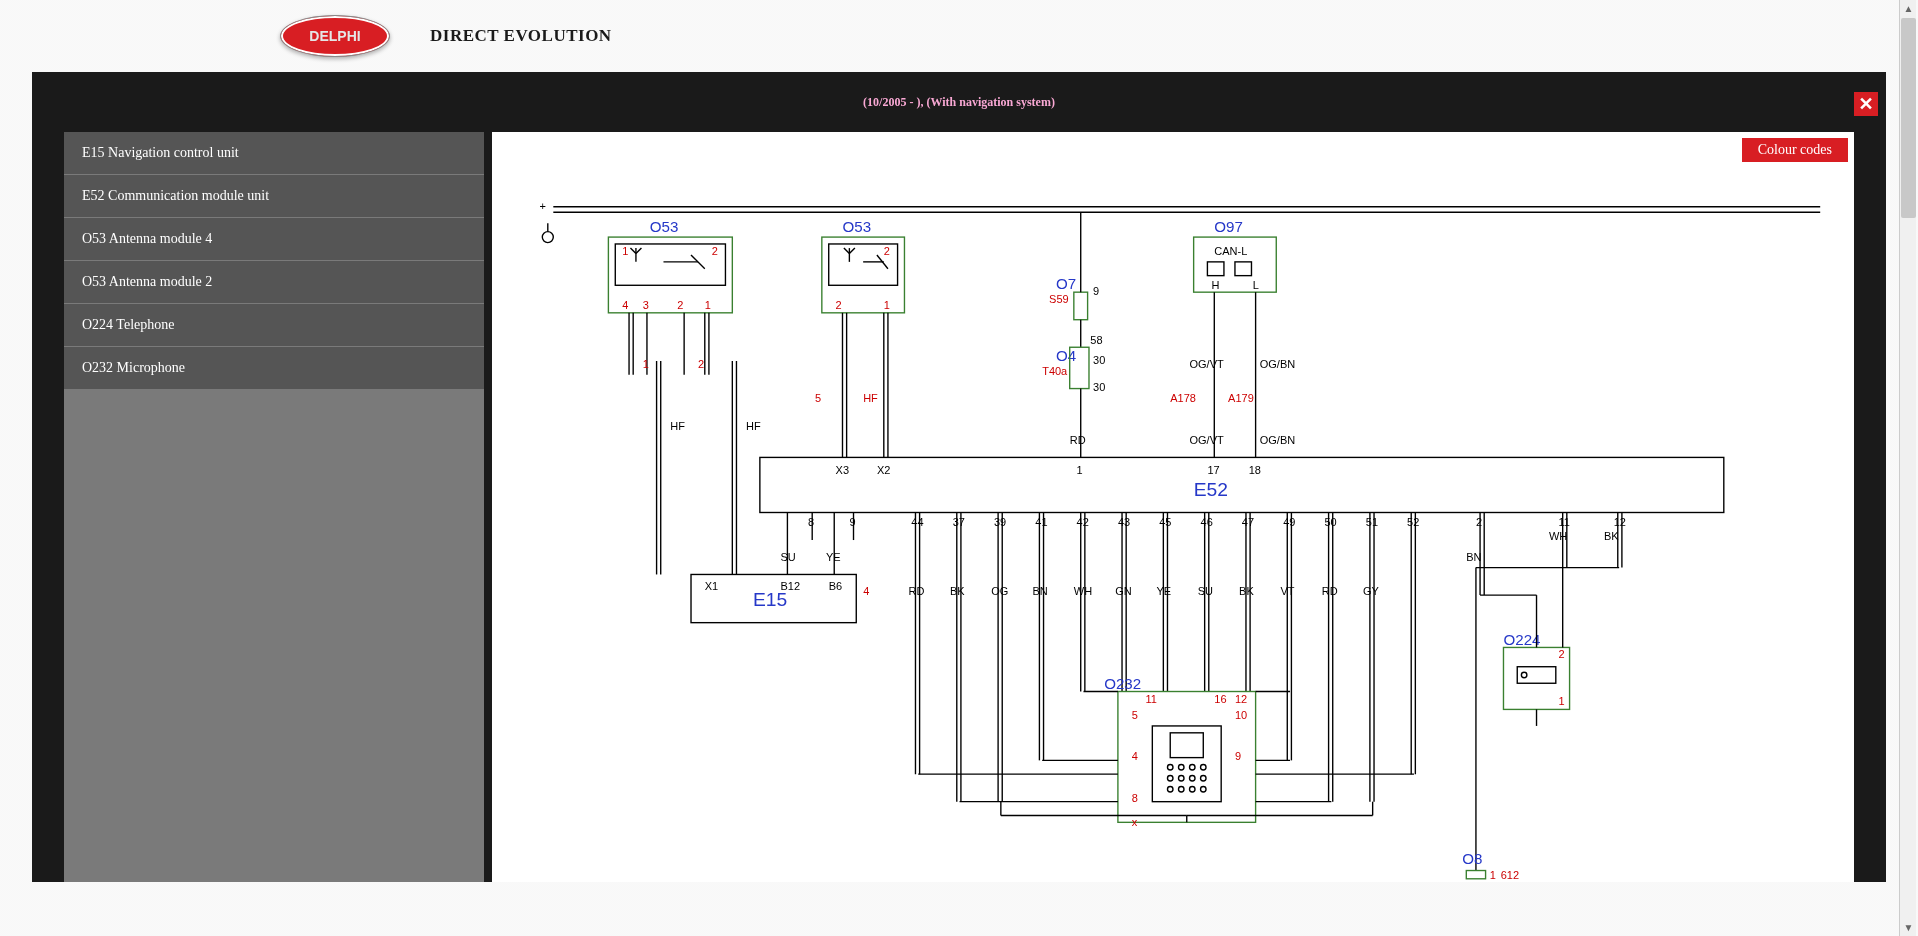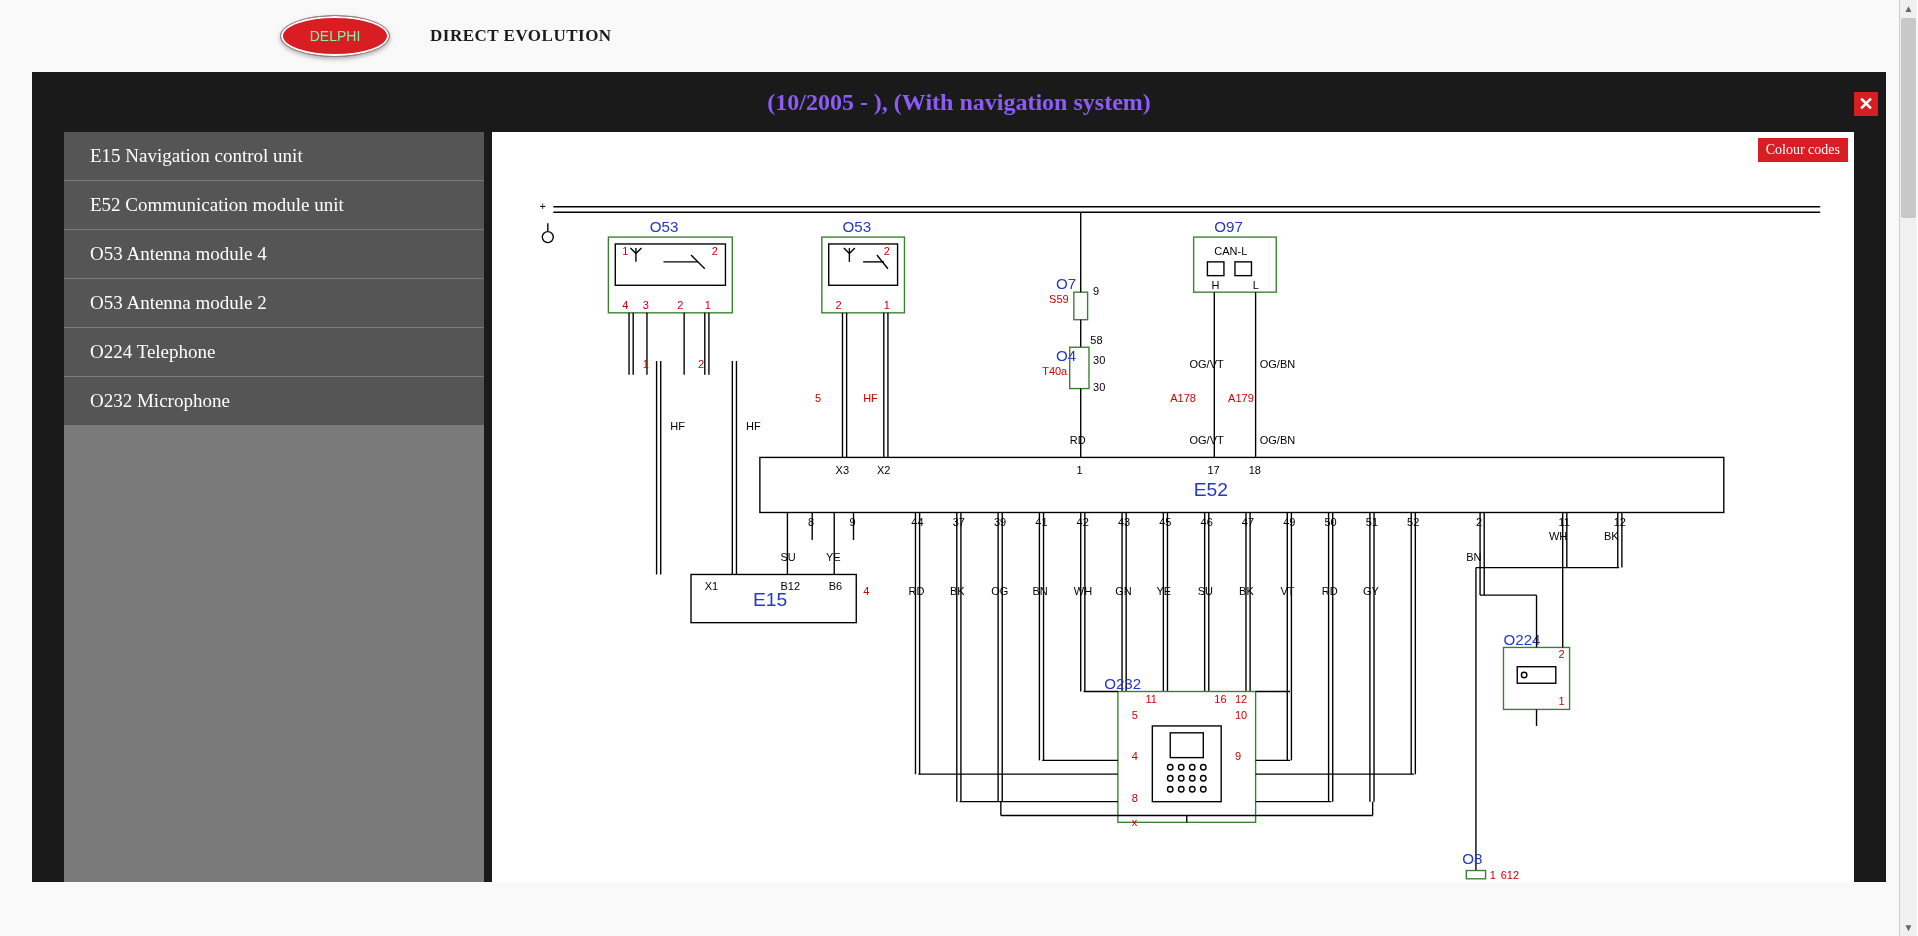--- a/index.html
+++ b/index.html
@@ -20,22 +20,22 @@
   padding-left: 280px;
 }
 .logo {
   width: 110px;
   height: 42px;
   background: #d81e23;
   border-radius: 50%;
   display: flex;
   align-items: center;
   justify-content: center;
-  color: #86efac;
-  font-weight: normal;
+  color: #e5e5e5;
+  font-weight: bold;
   font-family: Arial, sans-serif;
   font-size: 14px;
   box-shadow: inset 0 0 0 2px #fff, 0 2px 4px rgba(0,0,0,0.3);
   border: 1px solid #888;
 }
 .product-name {
   margin-left: 40px;
   font-size: 17px;
   font-weight: bold;
   letter-spacing: 0.5px;
@@ -49,22 +49,22 @@
   position: relative;
 }
 .title-bar {
   height: 60px;
   display: flex;
   align-items: center;
   justify-content: center;
   position: relative;
 }
 .title-text {
-  color: #8b5cf6;
-  font-size: 24px;
+  color: #f9a8d4;
+  font-size: 12px;
   font-weight: bold;
 }
 .close-btn {
   position: absolute;
   right: 8px;
   top: 20px;
   width: 24px;
   height: 24px;
   background: #d81e23;
   color: #fff;
@@ -82,37 +82,37 @@
   padding: 0 32px;
   gap: 8px;
 }
 .sidebar {
   width: 420px;
   background: #7a7a7a;
 }
 .sidebar-item {
   background: #555;
   color: #fff;
-  padding: 13px 26px;
-  font-size: 19px;
+  padding: 13px 18px;
+  font-size: 14px;
   border-bottom: 1px solid #7a7a7a;
   cursor: pointer;
 }
 .diagram-panel {
   flex: 1;
   background: #fff;
   position: relative;
 }
 .colour-codes-btn {
   position: absolute;
   right: 6px;
   top: 6px;
   background: #d81e23;
   color: #fff;
-  padding: 4px 8px;
+  padding: 4px 16px;
   font-size: 14px;
   font-family: Georgia, serif;
   border: none;
   cursor: pointer;
 }
 .diagram-svg {
   position: absolute;
   left: 20px;
   top: 50px;
   right: 20px;

